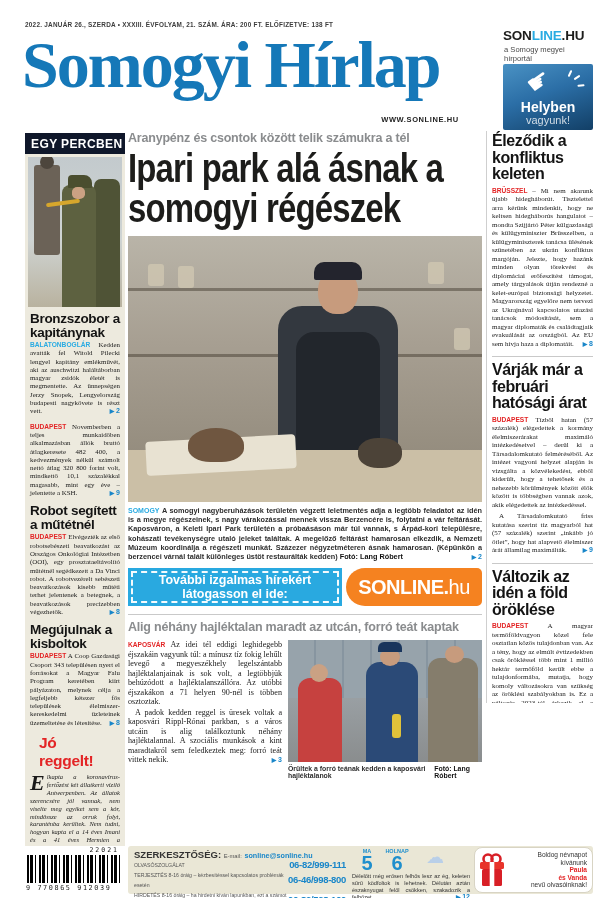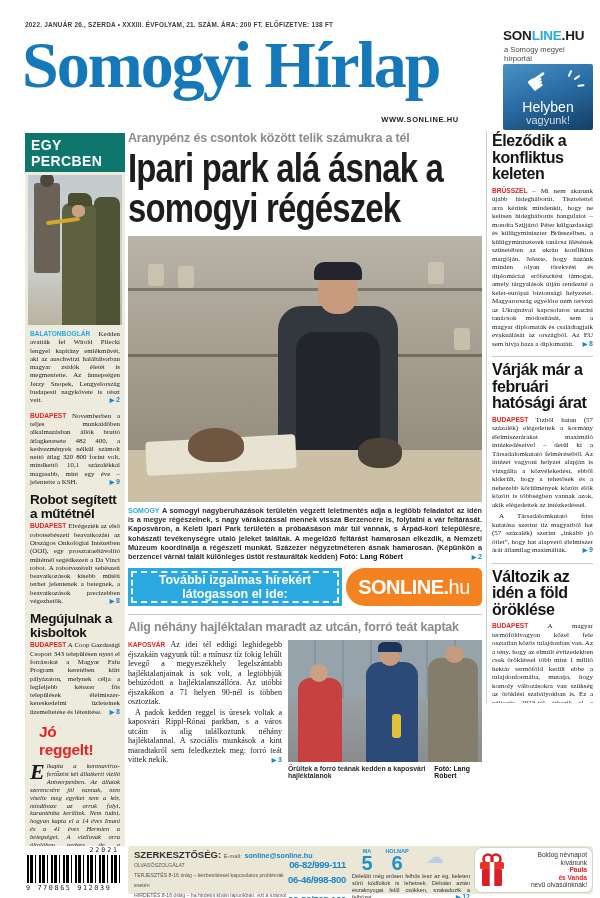--- a/index.html
+++ b/index.html
@@ -20,28 +20,28 @@
   .sonlogo .c{ color:#29abe2; }
   .sontag{ position:absolute; left:504px; top:45px; font-size:7.6px; color:#4a4a4a; line-height:9px;}
   .badge{ position:absolute; left:503px; top:64px; width:90px; height:66px; border-radius:2px;
     background:linear-gradient(160deg,#4a92c4 0%,#2b6ea6 45%,#123f66 100%);
     display:flex; flex-direction:column; align-items:center; justify-content:flex-end; padding-bottom:4px;}
   .hand{ position:absolute; top:2px; left:24px; color:#fff; font-size:26px; transform:rotate(-35deg);}
   .spark{ position:absolute; width:2px; height:7px; background:#fff; border-radius:1px;}
   .s1{ top:6px; right:22px; transform:rotate(25deg);}
   .s2{ top:10px; right:15px; transform:rotate(55deg);}
   .s3{ top:18px; right:11px; transform:rotate(85deg);}
-  .badge-l1{ font-size:14px; font-weight:400; color:#fff; line-height:14px;}
+  .badge-l1{ font-size:14px; font-weight:700; color:#fff; line-height:14px;}
   .badge-l2{ font-size:11px; color:rgba(255,255,255,.78); line-height:12px;}
   
   .leftcol{ position:absolute; left:25px; top:133px; width:100px; height:714px; background:#edeade; overflow:hidden;}
   .midcol{ position:absolute; left:128px; top:131px; width:354px; height:716px; overflow:hidden;}
   .rightcol{ position:absolute; left:486px; top:131px; width:107px; height:572px; padding-left:5px; border-left:1px solid #cfcfcf; overflow:hidden;}
   
-  .secbanner{ background:#0f766e; color:#fff; font-size:14px; font-weight:800; letter-spacing:.4px; padding:4px 0 3px 6px;}
+  .secbanner{ background:#0f172a; color:#fff; font-size:12px; font-weight:800; letter-spacing:.4px; padding:4px 0 3px 6px;}
   .ph-left{ width:94px; height:150px; margin:3px auto 5px; position:relative; overflow:hidden;
     background:linear-gradient(#c3cacd 0%,#cfd4d3 55%,#b9b29f 100%);}
   .monu{ position:absolute; left:6px; top:8px; width:26px; height:90px; background:#6b6257; border-radius:3px;}
   .bust{ position:absolute; left:12px; top:-2px; width:14px; height:14px; background:#4d463d; border-radius:50%;}
   .sold1{ position:absolute; left:34px; top:28px; width:34px; height:122px; background:#5d6140; border-radius:8px 8px 0 0;}
   .sold2{ position:absolute; right:2px; top:22px; width:26px; height:128px; background:#4f5336; border-radius:7px 7px 0 0;}
   .cap1{ position:absolute; left:40px; top:18px; width:24px; height:13px; background:#4a4e2f; border-radius:4px 8px 1px 1px;}
   .face1{ position:absolute; left:44px; top:30px; width:13px; height:12px; background:#caa183; border-radius:40%;}
   .trumpet{ position:absolute; left:18px; top:44px; width:34px; height:4px; background:#d6a62c; border-radius:2px; transform:rotate(-8deg);}
   .leftcol h3{ font-size:13.5px; font-weight:600; letter-spacing:-.3px; line-height:13.5px; margin:5px 5px 2px; color:#141414;}
@@ -160,20 +160,21 @@
     <div class="ph-left">
       <div class="monu"></div>
         <div class="bust"></div>
       <div class="sold2"></div>
         <div class="sold1"></div>
       <div class="cap1"></div>
         <div class="face1"></div>
       <div class="trumpet"></div>
     </div>
 
+    <h3>Bronzszobor a kapitánynak</h3>
     <p class="body"><span class="lead blue">BALATONBOGLÁR</span> <span>Kedden avatták fel Witold Pilecki lengyel kapitány emlékművét, aki az auschwitzi haláltáborban magyar zsidók életét is megmentette. Az ünnepségen Jerzy Snopek, Lengyelország budapesti nagykövete is részt vett.</span> <span class="jump">2</span></p>
 
     <p class="body"><span class="lead red">BUDAPEST</span> <span>Novemberben a teljes munkaidőben alkalmazásban állók bruttó átlagkeresete 482 400, a kedvezmények nélkül számolt nettó átlag 320 800 forint volt, mindkettő 10,1 százalékkal magasabb, mint egy éve – jelentette a KSH.</span> <span class="jump">9</span></p>
 
     <h3>Robot segített a műtétnél</h3>
     <p class="body"><span class="lead red">BUDAPEST</span> <span>Elvégezték az első robotsebészeti beavatkozást az Országos Onkológiai Intézetben (OOI), egy prosztataeltávolító műtétnél segédkezett a Da Vinci robot. A robotvezérelt sebészeti beavatkozások kisebb műtéti terhet jelentenek a betegnek, a beavatkozások precízebben végezhetők.</span> <span class="jump">8</span></p>
 
     <h3>Megújulnak a kisboltok</h3>
     <p class="body"><span class="lead red">BUDAPEST</span> <span>A Coop Gazdasági Csoport 343 településen nyert el forrásokat a Magyar Falu Program keretében kiírt pályázaton, melynek célja a legfeljebb kétezer fős települések élelmiszer-kereskedelmi üzleteinek üzemeltetése és létesítése.</span> <span class="jump">8</span></p>
 

